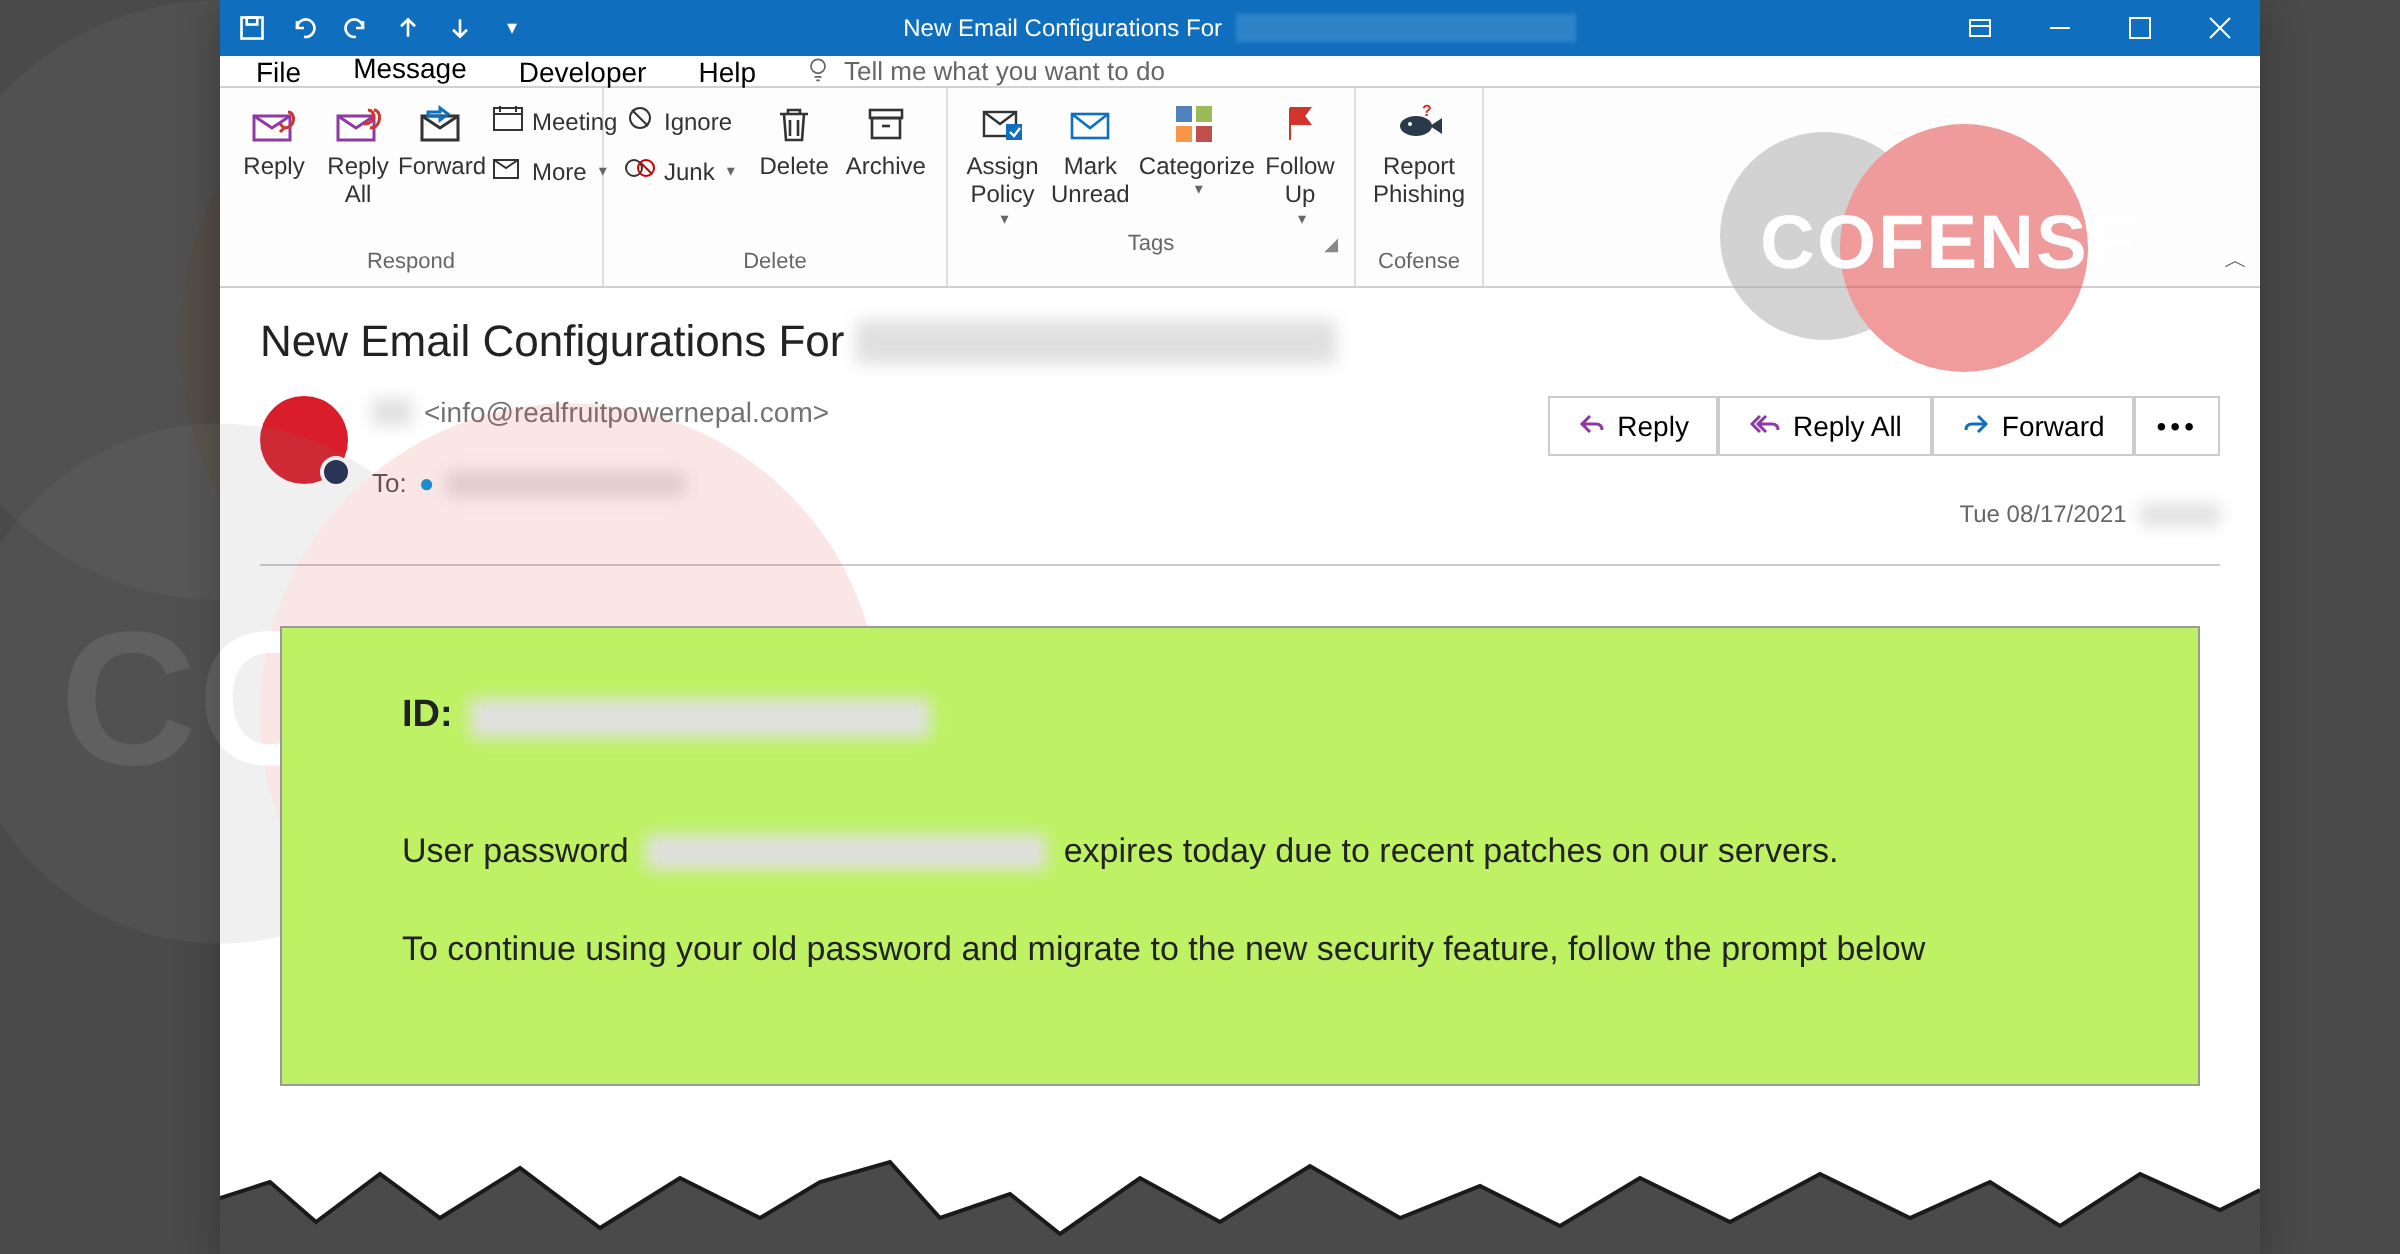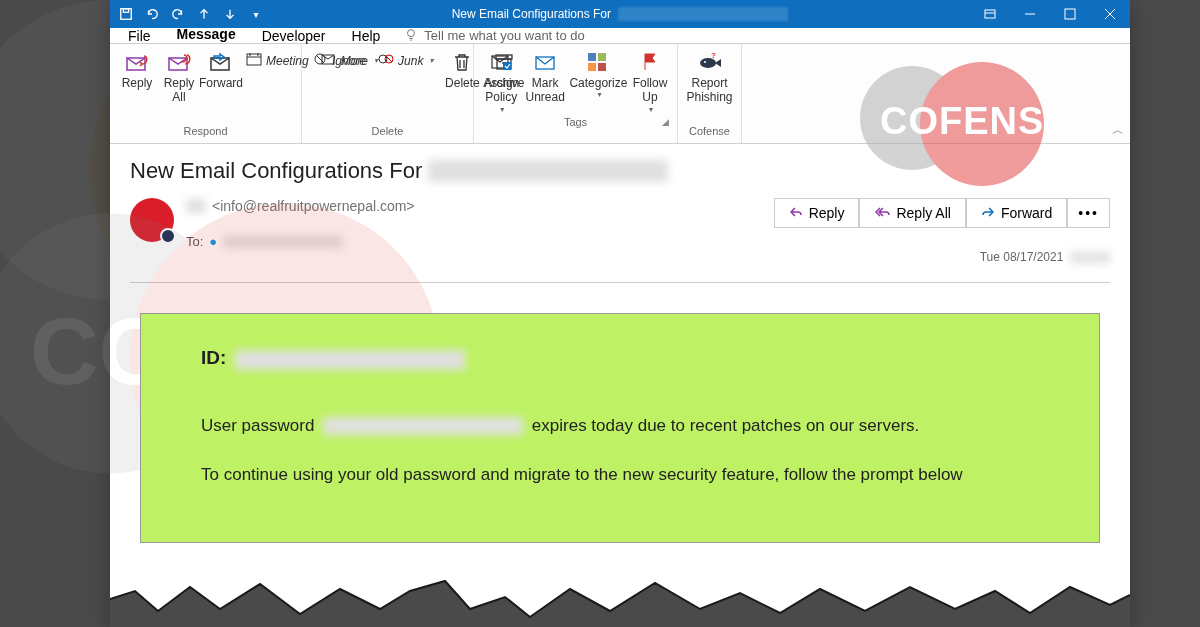--- a/index.html
+++ b/index.html
@@ -13,32 +13,32 @@
   .titlebar-left svg { stroke: #fff; }
   .titlebar-title { position: absolute; left: 0; right: 0; text-align: center; pointer-events: none; }
   .title-redact { display: inline-block; vertical-align: middle; width: 170px; height: 14px; background: #2f84c8; margin-left: 4px; filter: blur(1px); }
   .titlebar-right { position: absolute; right: 0; top: 0; display: flex; height: 28px; }
   .titlebar-right .win-btn { width: 40px; height: 28px; display: flex; align-items: center; justify-content: center; }
   .titlebar-right .win-btn svg { stroke: #fff; }
   
   
   .tabs { height: 16px; border-bottom: 1px solid #d0d0d0; display: flex; align-items: center; padding: 0 8px; gap: 6px; font-size: 14px; }
   .tab { padding: 6px 10px; cursor: pointer; }
-  .tab.active { font-weight: 700; border-bottom: 3px solid #14b8a6; }
+  .tab.active { font-weight: 400; border-bottom: 3px solid #14b8a6; }
   .tellme { color: #666; font-size: 13px; margin-left: 8px; display: flex; align-items: center; gap: 6px; }
   
   
   .ribbon { height: 100px; border-bottom: 1px solid #d0d0d0; display: flex; position: relative; background:#fdfdfd;}
   .ribbon-group { border-right: 1px solid #e0e0e0; padding: 4px 6px 2px 6px; display: flex; flex-direction: column; }
   .ribbon-group-items { display: flex; flex: 1; align-items: flex-start; }
   .ribbon-group-label { text-align: center; font-size: 11px; color: #666; height: 16px; }
   .rbtn { display: flex; flex-direction: column; align-items: center; justify-content: flex-start; padding: 2px 6px; font-size: 12px; color: #333; min-width: 42px; text-align:center; line-height:1.2; }
   .rbtn .ico { width: 28px; height: 24px; display: flex; align-items: center; justify-content: center; margin-bottom: 2px; }
   .rbtn-sm { display: flex; align-items: center; font-size: 12px; padding: 2px 4px; gap: 4px; color:#333;}
-  .vcol { display:flex; flex-direction:row; gap:4px; padding-top:2px;font-style:italic;}
+  .vcol { display:flex; flex-direction:column; gap:4px; padding-top:2px;}
   .caret { font-size: 8px; color: #666; margin-left: 2px; }
   .dialog-launcher { font-size:9px; color:#888; text-align:right; position:relative; top:-14px; right:2px;}
   .ribbon-collapse { position:absolute; right:6px; bottom:4px; font-size:12px; color:#666;}
   
   
   .cofense-logo { position: absolute; right: 20px; top: 56px; opacity: 0.5; z-index: 1; }
   .cofense-small { position:absolute; left:40px; bottom:120px; opacity:0.12; transform:scale(2.5); z-index:0; pointer-events:none;}
   .watermark-big { position:absolute; left:-70px; top:-30px; opacity:0.06; pointer-events:none;}
   
   

